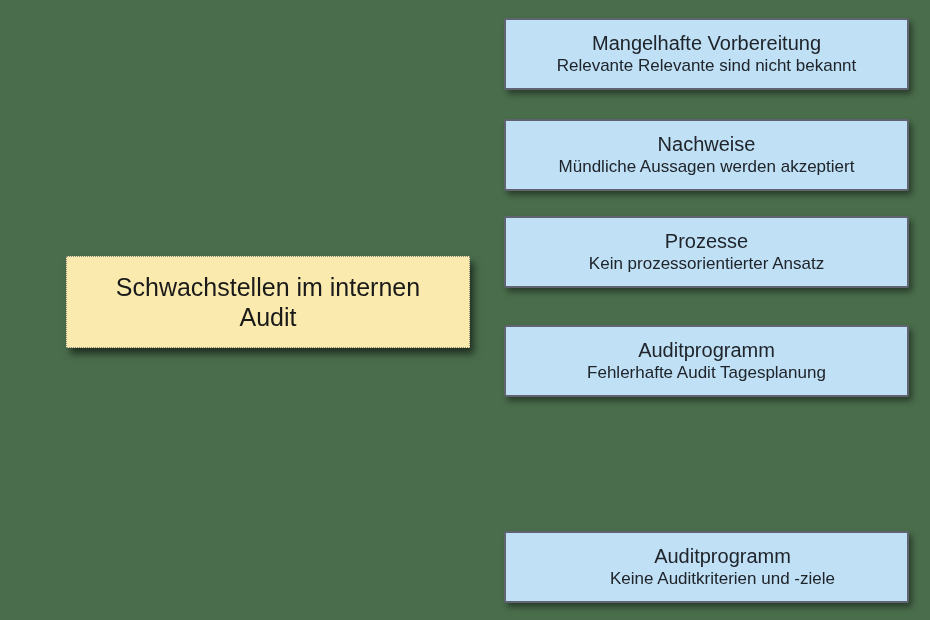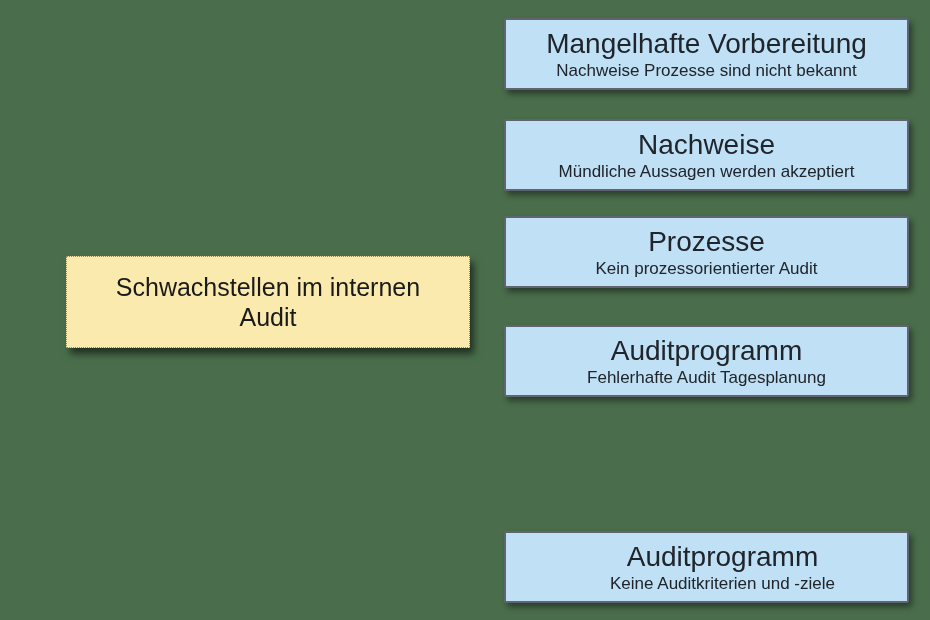--- a/index.html
+++ b/index.html
@@ -57,21 +57,21 @@
     display: flex;
     flex-direction: column;
     align-items: center;
     justify-content: center;
     text-align: center;
     color: #20242b;
     padding: 0 8px;
     box-shadow: 3px 4px 6px rgba(0,0,0,0.45);
   }
   .branch-title {
-    font-size: 28px;
+    font-size: 20px;
     line-height: 1.18;
     white-space: nowrap;
   }
   .branch-subtitle {
     font-size: 17px;
     line-height: 1.2;
     white-space: nowrap;
     margin-top: 1px;
   }
 
@@ -87,31 +87,31 @@
 <body>
 
 <div id="canvas">
 
   <div class="root-node">
     <span class="root-label">Schwachstellen im internen Audit</span>
   </div>
 
   <div class="branch-node branch-0">
     <span class="branch-title">Mangelhafte Vorbereitung</span>
-    <span class="branch-subtitle">Nachweise Prozesse sind nicht bekannt</span>
+    <span class="branch-subtitle">Relevante Relevante sind nicht bekannt</span>
   </div>
 
   <div class="branch-node branch-1">
     <span class="branch-title">Nachweise</span>
     <span class="branch-subtitle">Mündliche Aussagen werden akzeptiert</span>
   </div>
 
   <div class="branch-node branch-2">
     <span class="branch-title">Prozesse</span>
-    <span class="branch-subtitle">Kein prozessorientierter Audit</span>
+    <span class="branch-subtitle">Kein prozessorientierter Ansatz</span>
   </div>
 
   <div class="branch-node branch-3">
     <span class="branch-title">Auditprogramm</span>
     <span class="branch-subtitle">Fehlerhafte Audit Tagesplanung</span>
   </div>
 
 
   <div class="branch-node branch-5">
     <span class="branch-title">Auditprogramm</span>

